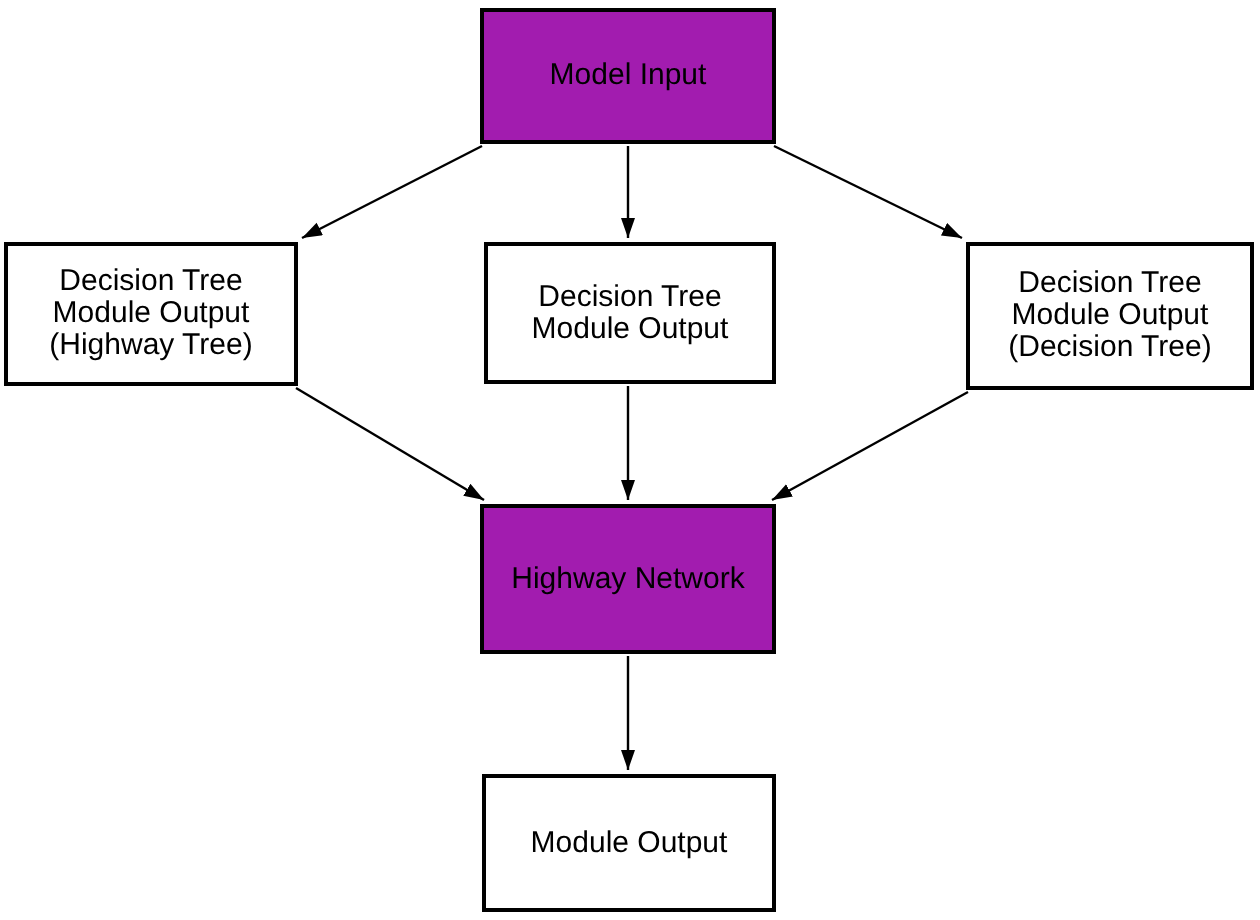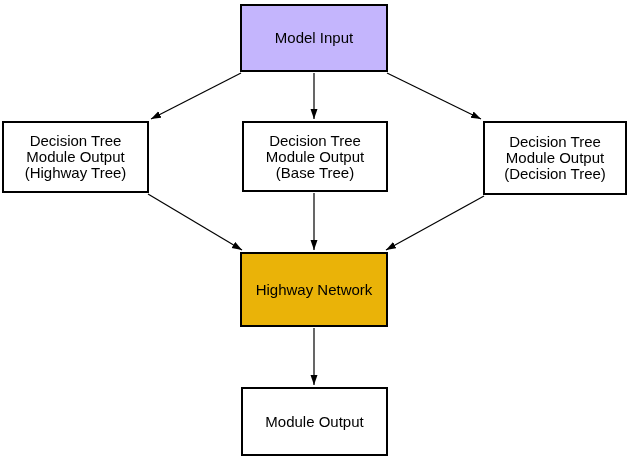--- a/index.html
+++ b/index.html
@@ -55,43 +55,42 @@
 
   <line x1="241" y1="73" x2="151" y2="119" stroke="#000000" stroke-width="1.2" marker-end="url(#arrowhead)"></line>
       <line x1="314" y1="73" x2="314" y2="119" stroke="#000000" stroke-width="1.2" marker-end="url(#arrowhead)"></line>
       <line x1="387" y1="73" x2="481" y2="119" stroke="#000000" stroke-width="1.2" marker-end="url(#arrowhead)"></line>
       <line x1="148" y1="194" x2="242" y2="250" stroke="#000000" stroke-width="1.2" marker-end="url(#arrowhead)"></line>
       <line x1="314" y1="193" x2="314" y2="250" stroke="#000000" stroke-width="1.2" marker-end="url(#arrowhead)"></line>
       <line x1="484" y1="196" x2="386" y2="250" stroke="#000000" stroke-width="1.2" marker-end="url(#arrowhead)"></line>
       <line x1="314" y1="328" x2="314" y2="385" stroke="#000000" stroke-width="1.2" marker-end="url(#arrowhead)"></line>
     </svg>
 
-  <div class="node" style="left: 240px; top: 4px; width: 148px; height: 68px; border-color: rgb(0, 0, 0); background: #c4b5fd; color: rgb(0, 0, 0);">
+  <div class="node" style="left: 240px; top: 4px; width: 148px; height: 68px; border-color: rgb(0, 0, 0); background: #a21caf; color: rgb(0, 0, 0);">
     <span class="line">Model Input</span>
   </div>
 
   <div class="node" style="left: 2px; top: 121px; width: 147px; height: 72px; border-color: rgb(0, 0, 0); background: rgb(255, 255, 255); color: rgb(0, 0, 0);">
     <span class="line">Decision Tree</span>
     <span class="line">Module Output</span>
     <span class="line">(Highway Tree)</span>
   </div>
 
   <div class="node" style="left: 242px; top: 121px; width: 146px; height: 71px; border-color: rgb(0, 0, 0); background: rgb(255, 255, 255); color: rgb(0, 0, 0);">
     <span class="line">Decision Tree</span>
     <span class="line">Module Output</span>
-    <span class="line">(Base Tree)</span>
   </div>
 
   <div class="node" style="left: 483px; top: 121px; width: 144px; height: 74px; border-color: rgb(0, 0, 0); background: rgb(255, 255, 255); color: rgb(0, 0, 0);">
     <span class="line">Decision Tree</span>
     <span class="line">Module Output</span>
     <span class="line">(Decision Tree)</span>
   </div>
 
-  <div class="node" style="left: 240px; top: 252px; width: 148px; height: 75px; border-color: rgb(0, 0, 0); background: #eab308; color: rgb(0, 0, 0);">
+  <div class="node" style="left: 240px; top: 252px; width: 148px; height: 75px; border-color: rgb(0, 0, 0); background: #a21caf; color: rgb(0, 0, 0);">
     <span class="line">Highway Network</span>
   </div>
 
   <div class="node" style="left: 241px; top: 387px; width: 147px; height: 69px; border-color: rgb(0, 0, 0); background: rgb(255, 255, 255); color: rgb(0, 0, 0);">
     <span class="line">Module Output</span>
   </div>
 
 </div>
 
 </body></html>

